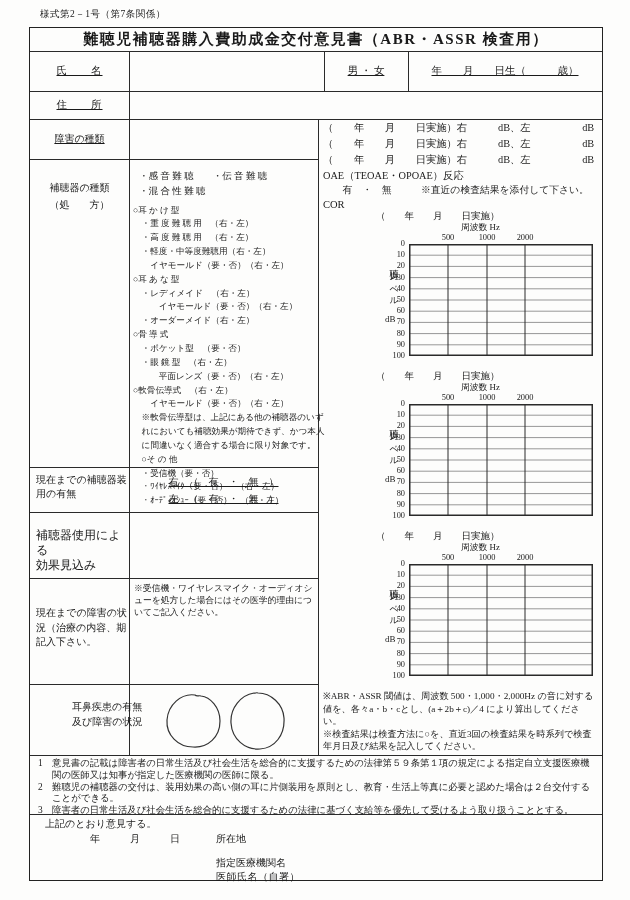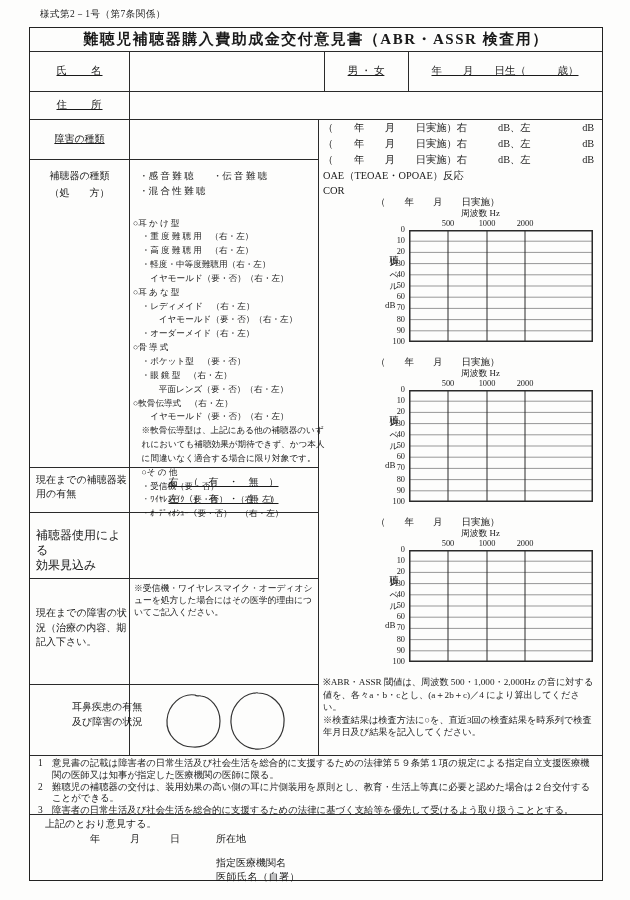--- a/index.html
+++ b/index.html
@@ -28,22 +28,22 @@
   .title{left:0;top:0;width:572px;height:23px;font-weight:bold;font-size:15px;letter-spacing:1.5px;text-align:center;line-height:23px;}
   .lab{font-size:10.5px;letter-spacing:1px;}
   .name-label{left:0;top:23px;width:99px;height:40px;}
   .name-value{left:99px;top:23px;width:195px;height:40px;}
   .sex-cell{left:294px;top:23px;width:84px;height:40px;font-size:10.5px;}
   .birth-cell{left:378px;top:23px;width:194px;height:40px;font-size:10.5px;white-space:pre;}
   .addr-label{left:0;top:63px;width:99px;height:28px;}
   .addr-value{left:99px;top:63px;width:473px;height:28px;}
   .dis-label{left:0;top:91px;width:99px;height:40px;font-size:10px;}
   .dis-content{left:99px;top:91px;width:189px;height:40px;padding:5px 0 0 10px;font-size:9.5px;line-height:15px;white-space:pre;}
-  .ha-label{left:0;top:131px;width:99px;height:308px;padding-top:8px;text-align:center;font-size:10px;line-height:17px;}
-  .ha-content{left:99px;top:131px;width:189px;height:308px;padding:16px 0 0 4px;font-size:8.6px;line-height:13.85px;white-space:pre;}
+  .ha-label{left:0;top:131px;width:99px;height:308px;padding-top:20px;text-align:center;font-size:10px;line-height:17px;}
+  .ha-content{left:99px;top:131px;width:189px;height:308px;padding:3px 0 0 4px;font-size:8.6px;line-height:13.85px;white-space:pre;}
   .use-label{left:0;top:439px;width:99px;height:45px;padding:6px 0 0 6px;font-size:10px;line-height:14px;}
   .use-content{left:99px;top:439px;width:189px;height:45px;font-size:10px;line-height:17px;white-space:pre;flex-direction:column;}
   .eff-label{left:0;top:484px;width:99px;height:66px;padding:16px 0 0 6px;font-size:12px;line-height:15px;}
   .eff-content{left:99px;top:484px;width:189px;height:66px;}
   .stat-label{left:0;top:550px;width:99px;height:106px;padding:28px 0 0 6px;font-size:10px;line-height:14.5px;}
   .stat-content{left:99px;top:550px;width:189px;height:106px;padding:4px 5px 0 5px;font-size:8.8px;line-height:12px;}
   .ent-label{left:0;top:656px;width:99px;height:71px;padding:15px 0 0 6px;font-size:10px;line-height:15px;margin-left:36px;}
   .ent-content{left:99px;top:656px;width:189px;height:71px;}
   .notes-row{left:0;top:727px;width:572px;height:59px;padding:3px 6px 0 8px;font-size:9.4px;line-height:11.8px;}
   .foot-note{padding-left:14px;text-indent:-14px;}
@@ -158,20 +158,21 @@
     </div>
 
     <div class="cell rcol">
       <div>
 
       <div class="abr-row">（　　年　　月　　日実施）右　　　dB、左　　　　　dB</div>
           <div class="abr-row">（　　年　　月　　日実施）右　　　dB、左　　　　　dB</div>
           <div class="abr-row">（　　年　　月　　日実施）右　　　dB、左　　　　　dB</div>
         </div>
       <div class="oae-title">OAE（TEOAE・OPOAE）反応</div>
+      <div class="oae-line">　　有　・　無　　　※直近の検査結果を添付して下さい。</div>
       <div class="cor-label">COR</div>
 
       <div>
 
       <div class="chart">
             <div class="c-date">（　　年　　月　　日実施）</div>
             <div class="c-freq">周波数  Hz</div>
             <span class="c-tick c-t0">500</span>
             <span class="c-tick c-t1">1000</span>
             <span class="c-tick c-t2">2000</span>

